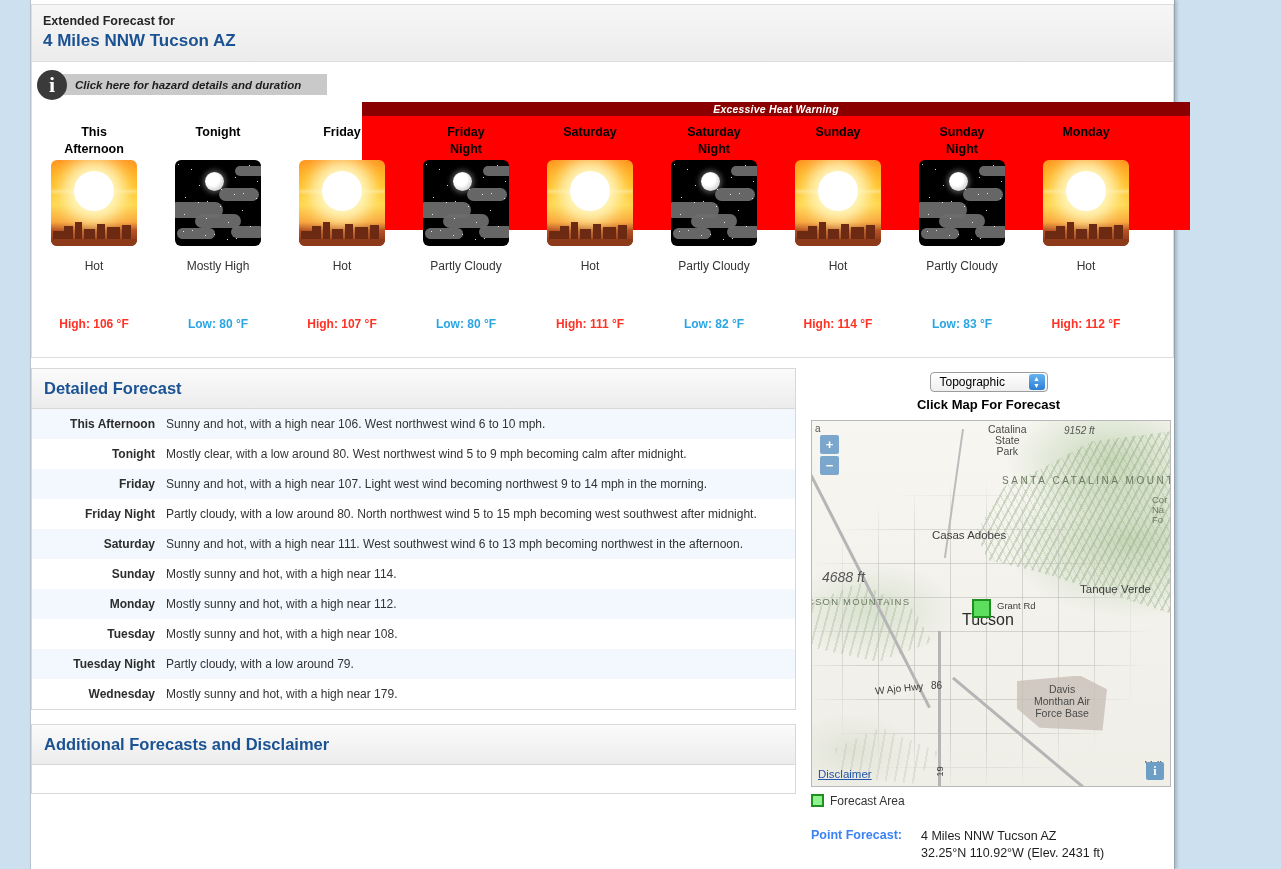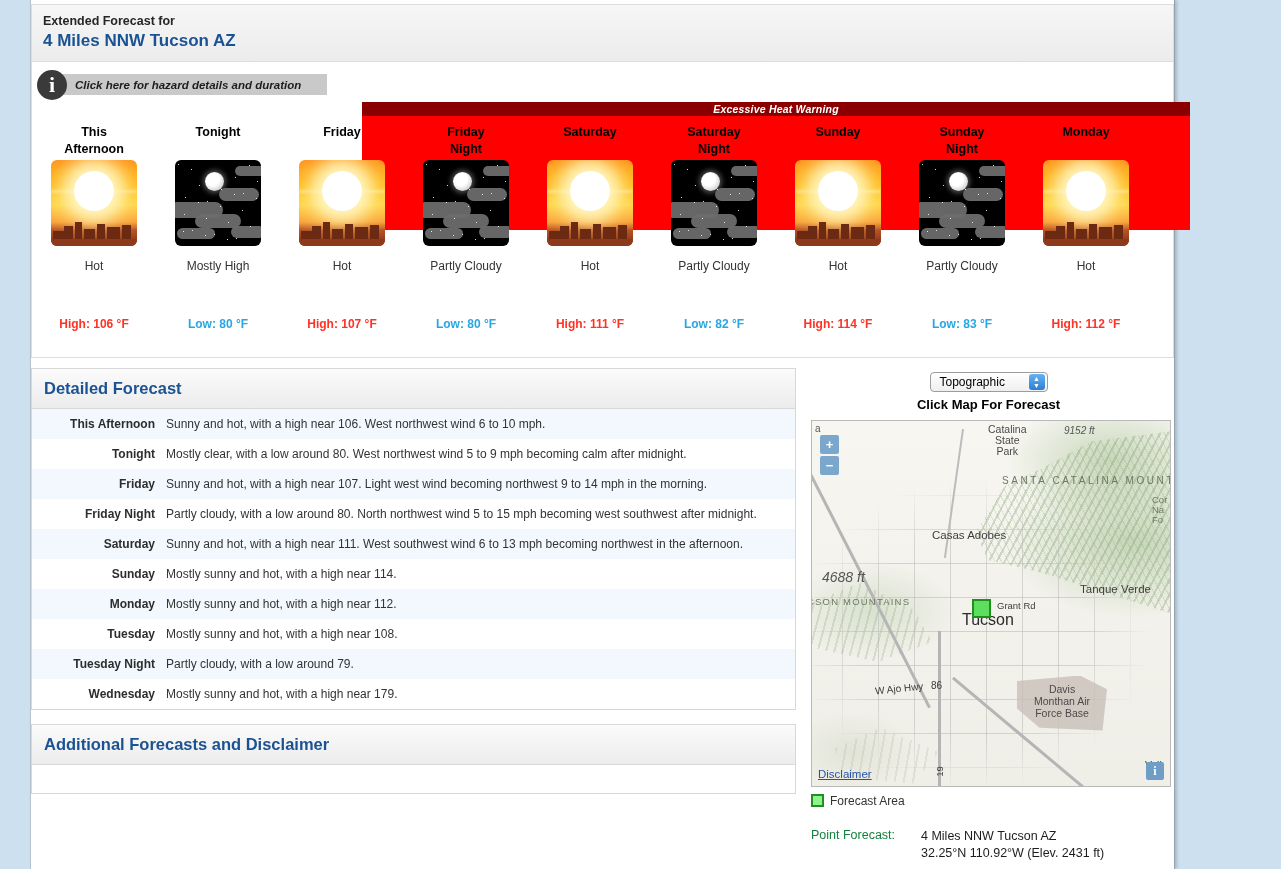--- a/index.html
+++ b/index.html
@@ -469,22 +469,22 @@
     background: #8ef28e;
     border: 2px solid #1f8f1f;
     margin-right: 6px;
   }
   .pt-fc {
     display: flex;
     margin-top: 20px;
     font-size: 12.5px;
   }
   .pt-fc .pl {
-    font-weight: normal;
-    color: #15803d;
+    font-weight: bold;
+    color: #3b82f6;
     width: 110px;
     flex: 0 0 auto;
   }
   .pt-fc .pv { color: #1d1d1d; line-height: 17px; }
 </style>
 </head>
 <body>
 
 <div class="page-frame">
 <div class="content-wrap">

